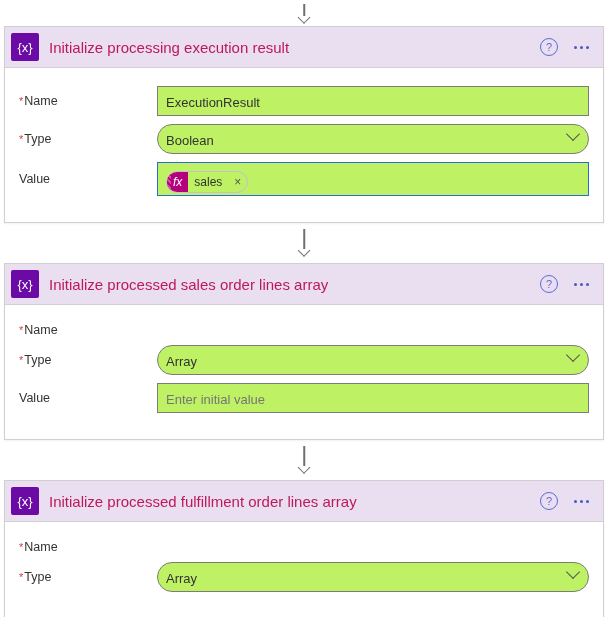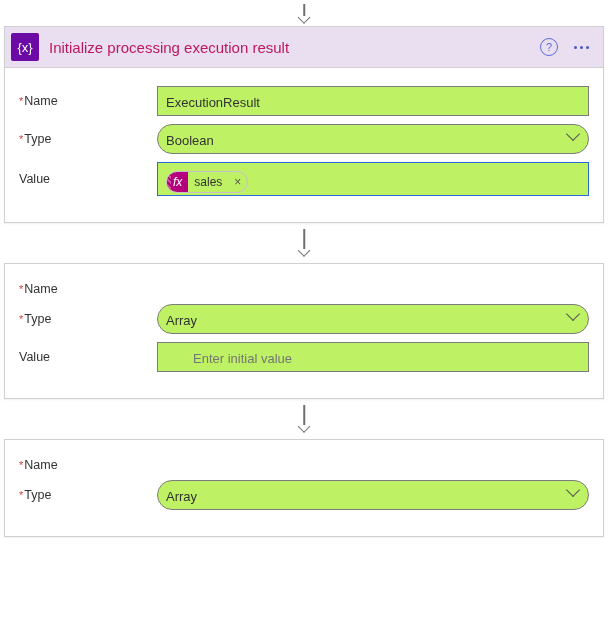--- a/index.html
+++ b/index.html
@@ -73,21 +73,21 @@
   .select { justify-content: space-between; cursor: pointer; border-radius: 15px; }
   .chevron {
     width: 10px; height: 10px;
     transform: rotate(45deg);
     border-right: 1.5px solid #555;
     border-bottom: 1.5px solid #555;
     margin-top: -4px;
     margin-right: 2px;
   }
   .value-box.active { border: 1.5px solid #2a6bd8; height: 34px; }
-  .placeholder { color: #757575; margin-left: 27px; }
+  .placeholder { color: #757575; }
   .token {
     display: inline-flex; align-items: center;
     border: 1px solid #c7bfcf; border-radius: 11px;
     overflow: hidden; height: 22px;
     font-size: 12px;
   }
   .token .fx {
     background: #b4007d; color: #fff;
     font-style: italic;
     padding: 0 6px; height: 100%;
@@ -163,20 +163,30 @@
             </span>
           </div>
         </div>
       </div>
     </div>
   </div>
 
   <div class="arrow-down"></div>
 
   <div class="card">
+    <div class="card-header">
+      <div class="var-icon"></div>
+      <div class="card-title">Initialize processed sales order lines array</div>
+      <div class="help-icon"></div>
+      <div class="menu-icon">
+          <span></span>
+          <span></span>
+          <span></span>
+        </div>
+    </div>
     <div class="card-body">
       <div class="row">
         <div class="label required">Name</div>
       </div>
       <div class="row">
         <div class="label required">Type</div>
         <div class="field">
           <div class="select">
             <span>Array</span>
             <span class="chevron"></span>
@@ -190,20 +200,30 @@
             <span class="placeholder">Enter initial value</span>
           </div>
         </div>
       </div>
     </div>
   </div>
 
   <div class="arrow-down"></div>
 
   <div class="card">
+    <div class="card-header">
+      <div class="var-icon"></div>
+      <div class="card-title">Initialize processed fulfillment order lines array</div>
+      <div class="help-icon"></div>
+      <div class="menu-icon">
+          <span></span>
+          <span></span>
+          <span></span>
+        </div>
+    </div>
     <div class="card-body">
       <div class="row">
         <div class="label required">Name</div>
       </div>
       <div class="row">
         <div class="label required">Type</div>
         <div class="field">
           <div class="select">
             <span>Array</span>
             <span class="chevron"></span>

